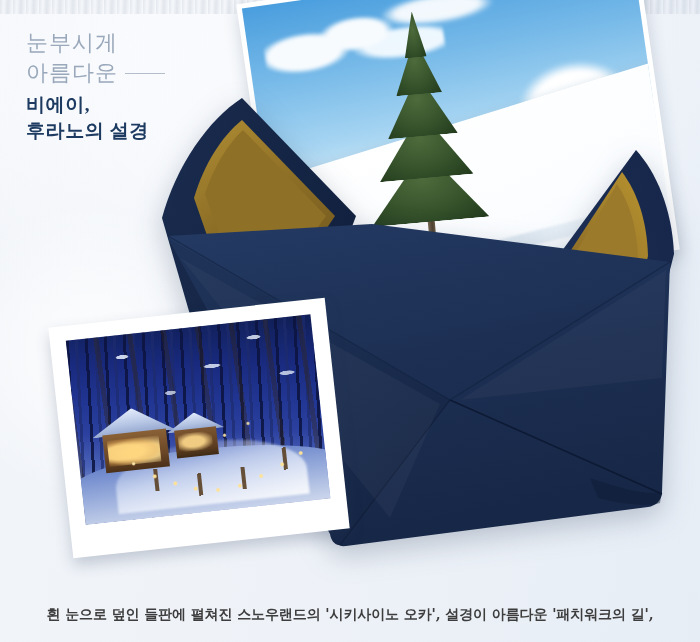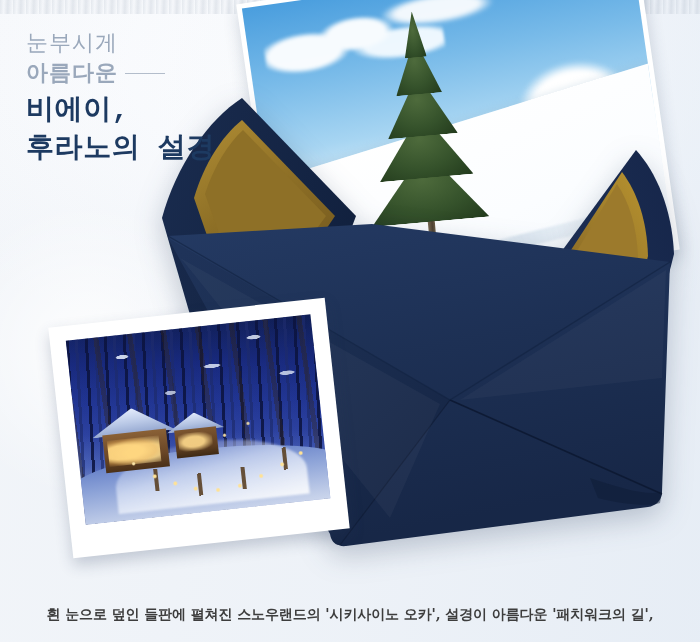--- a/index.html
+++ b/index.html
@@ -71,32 +71,32 @@
     user-select: none;
   }
   .title-light {
     font-family: "DejaVu Sans", "Liberation Sans", sans-serif;
     font-size: 22px;
     font-weight: 300;
     letter-spacing: 1.0px;
     color: #9aa8bb;
     white-space: nowrap;
   }
-  .title-light.row2 { display: flex; align-items: center; gap: 4px; font-weight: bold; }
+  .title-light.row2 { display: flex; align-items: center; gap: 4px; }
   .title-rule {
     display: inline-block;
     width: 40px;
     height: 1px;
     background: #b3bdcb;
     margin-left: 3px;
     vertical-align: middle;
   }
   .title-bold {
-    font-family: Liberation Mono, monospace;
-    font-size: 28px;
+    font-family: Liberation Serif, serif;
+    font-size: 19px;
     font-weight: 700;
     letter-spacing: 0.6px;
     color: #1d3a61;
     white-space: nowrap;
     margin-top: 3px;
   }
   .title-bold.row4 { margin-top: 0; }
 
   
   .card-tree {

